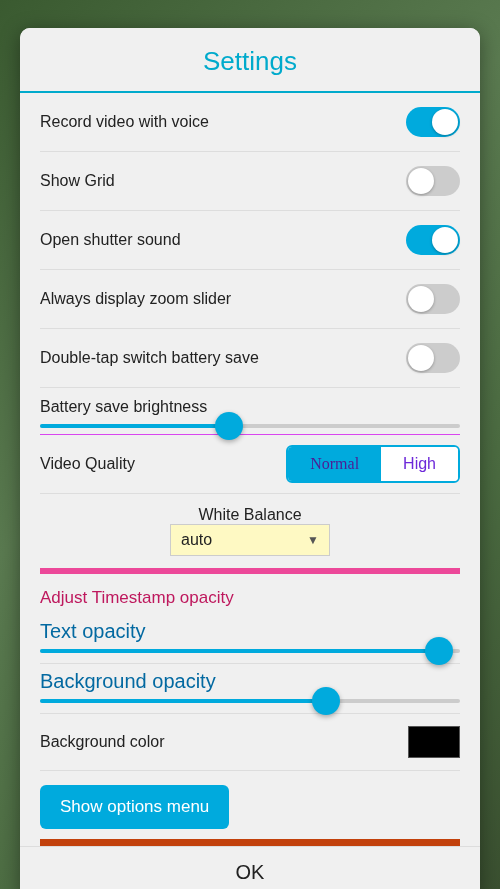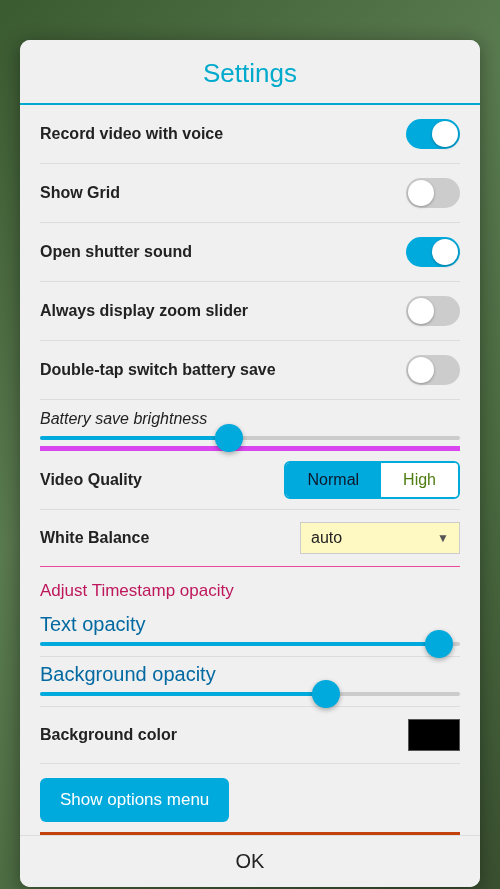--- a/index.html
+++ b/index.html
@@ -19,21 +19,21 @@
       background: linear-gradient(135deg, #3a5a30 0%, #5a7a50 40%, #4a6a40 70%, #3a5030 100%);
       z-index: 0;
     }
 
     .dialog-overlay {
       position: absolute;
       inset: 0;
       display: flex;
       align-items: flex-start;
       justify-content: flex-start;
-      padding: 40px 20px 20px;
+      padding: 28px 20px 20px;
       z-index: 10;
     }
 
     .dialog {
       background: #f0f0f0;
       border-radius: 10px;
       width: 460px;
       overflow: hidden;
       box-shadow: 0 4px 20px rgba(0,0,0,0.4);
     }
@@ -61,21 +61,21 @@
       border-bottom: 1px solid #ddd;
     }
 
     .setting-row:last-child {
       border-bottom: none;
     }
 
     .setting-label {
       font-size: 16px;
       color: #222;
-      font-weight: 700;
+      font-weight: 400;
     }
 
     
     .toggle {
       width: 54px;
       height: 30px;
       border-radius: 15px;
       position: relative;
       cursor: pointer;
       flex-shrink: 0;
@@ -104,22 +104,21 @@
       left: 26px;
     }
 
     .toggle.off .toggle-knob {
       left: 2px;
     }
 
     
     .slider-section {
       padding: 10px 0 6px;
-      border-bottom: 5px solid #d946ef;
-      font-style: italic;
+      border-bottom: 1px solid #d946ef;
     }
 
     .slider-label {
       font-size: 16px;
       color: #222;
       margin-bottom: 8px;
     }
 
     .slider-track {
       position: relative;
@@ -167,35 +166,37 @@
     .quality-btn {
       padding: 8px 22px;
       font-size: 16px;
       border: none;
       cursor: pointer;
       outline: none;
     }
 
     .quality-btn.active {
       background: #00aadd;
-      color: #0f172a;
+      color: #4c1d95;
+      font-family: Liberation Serif, serif;
     }
 
     .quality-btn.inactive {
       background: white;
-      color: #4d7c0f;
+      color: #6d28d9;
     }
 
     
     .wb-row {
       display: flex;
       align-items: center;
       justify-content: space-between;
       padding: 12px 0;
-      border-bottom: 1px solid #ec4899;
+      border-bottom: 6px solid #ec4899;
+      flex-direction: column;
     }
 
     .wb-select-wrapper {
       display: flex;
       align-items: center;
       background: #fef9c3;
       border: 1px solid #ccc;
       min-width: 160px;
       padding: 6px 10px;
     }
@@ -267,21 +268,21 @@
     .color-swatch {
       width: 52px;
       height: 32px;
       background: #000;
       border: 1px solid #555;
     }
 
     
     .options-btn-row {
       padding: 14px 0 10px;
-      border-bottom: 3px solid #c2410c;
+      border-bottom: 7px solid #c2410c;
     }
 
     .options-btn {
       background: #00aadd;
       color: white;
       border: none;
       border-radius: 6px;
       padding: 12px 20px;
       font-size: 17px;
       cursor: pointer;

